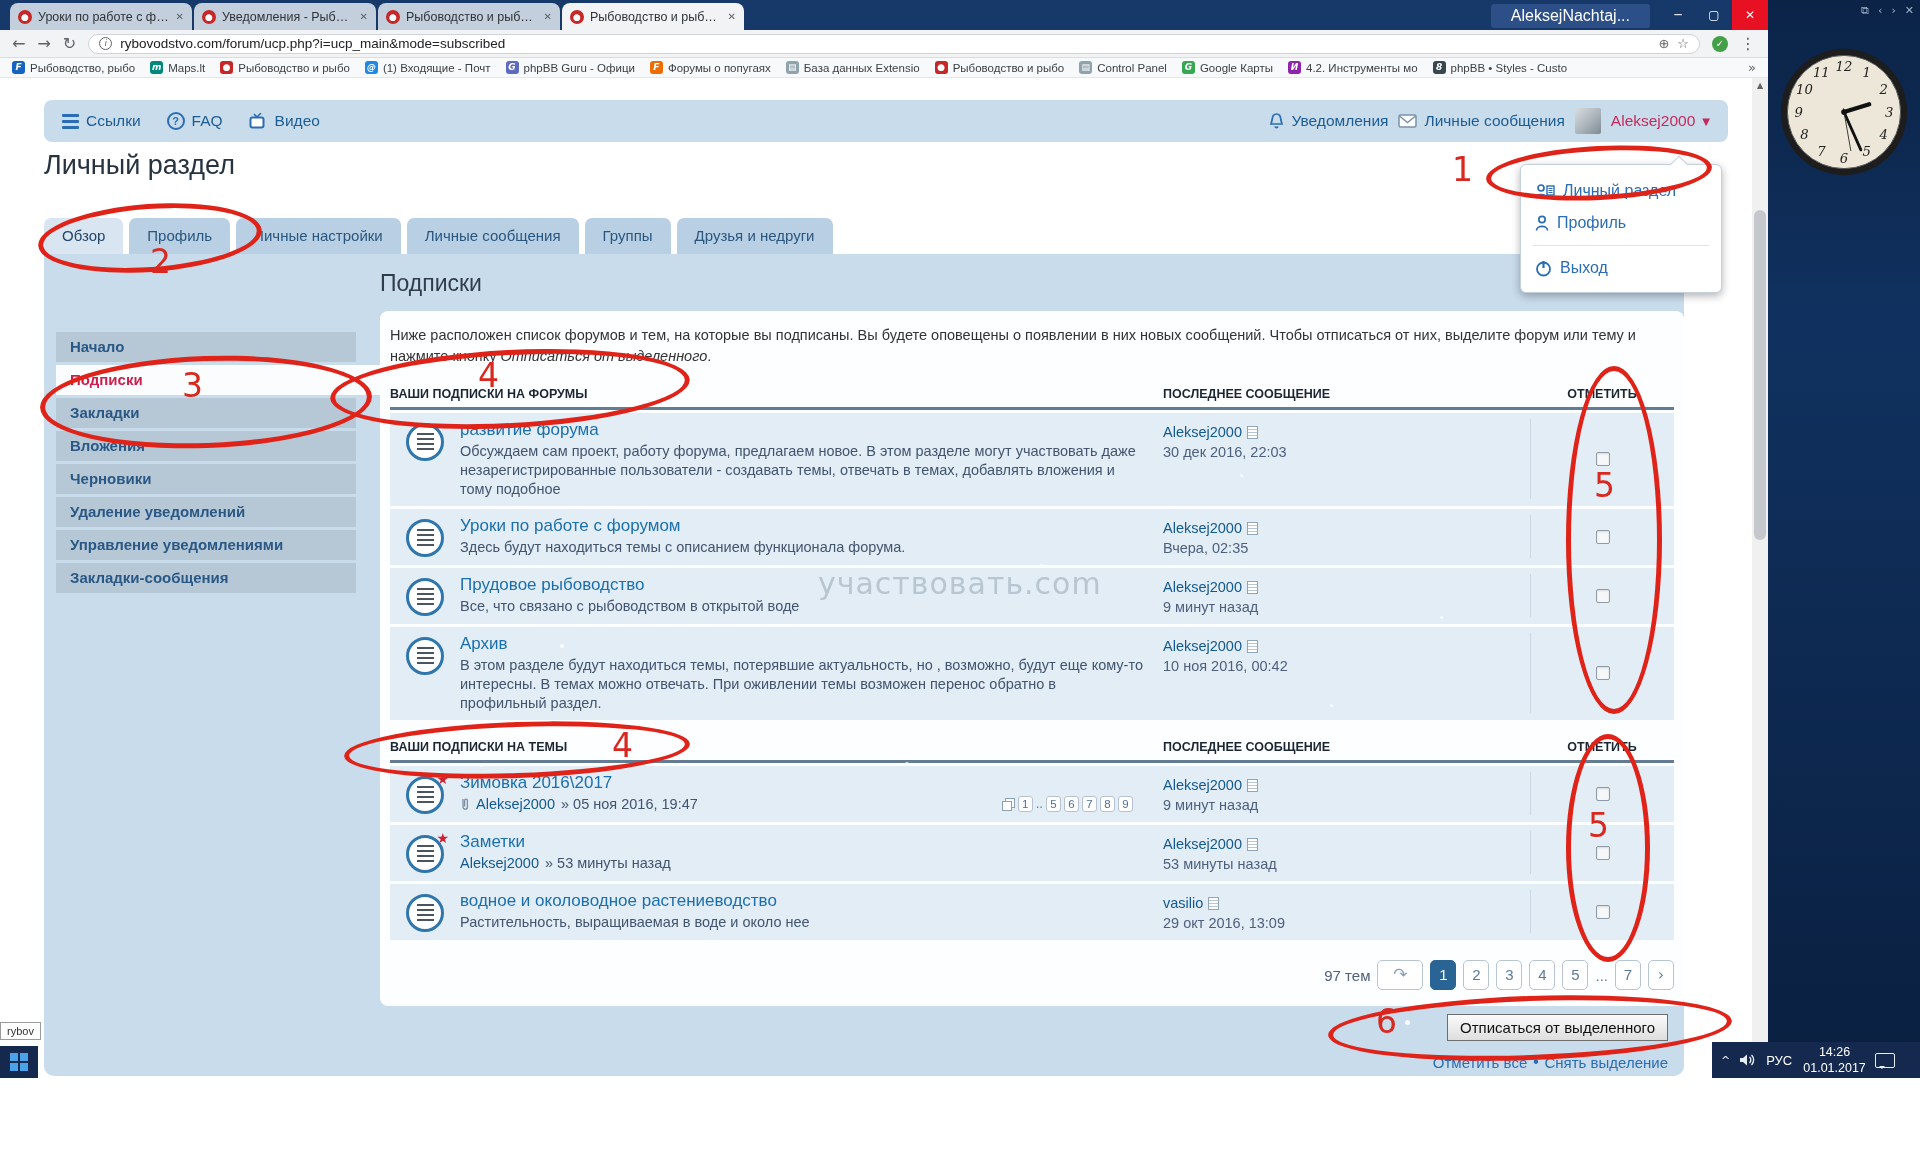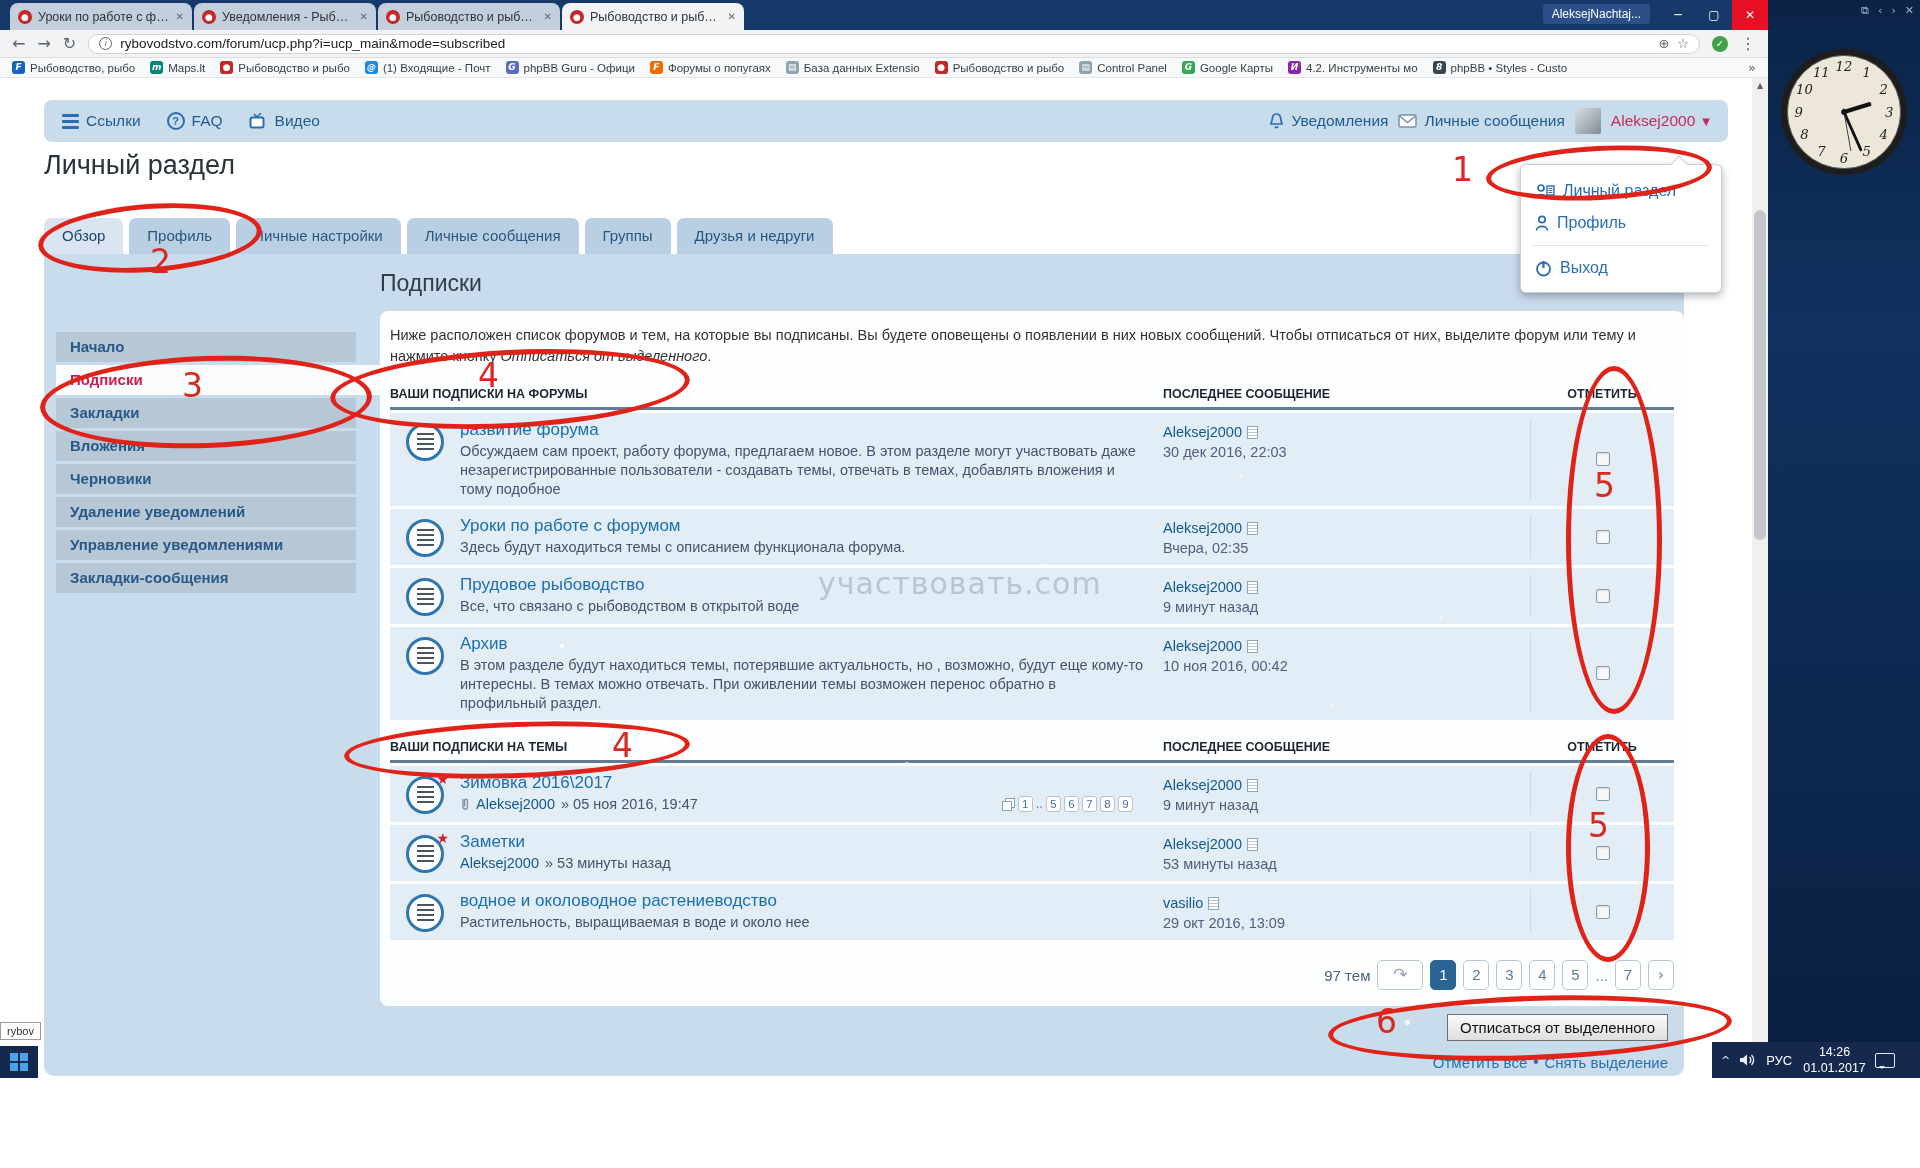--- a/index.html
+++ b/index.html
@@ -12,21 +12,21 @@
   .titlebar { position:relative; height:30px; background:#17396a; display:flex; align-items:flex-end; }
   .tabs-row { display:flex; align-items:flex-end; padding-left:10px; gap:2px; }
   .btab { height:27px; width:182px; background:#c3cfdd; border-radius:8px 8px 0 0;
           display:flex; align-items:center; gap:6px; padding:0 8px; font-size:12.5px; color:#2f3337; }
   .btab.active { background:#f1f3f5; }
   .btab .tab-title { flex:1; overflow:hidden; white-space:nowrap; text-overflow:ellipsis; }
   .favicon { width:14px; height:14px; border-radius:7px; background:#c62828; color:#fff;
              font-size:9px; line-height:14px; text-align:center; flex:none; }
   .tab-close { color:#5f6368; font-size:10px; flex:none; }
   .window-badge { position:absolute; top:4px; right:118px; background:#2b4f86; color:#fff;
-                  font-size:12px; padding:3px 9px; border-radius:3px; }
+                  font-size:16px; padding:3px 20px; border-radius:3px; }
   .win-controls { position:absolute; top:0; right:0; height:30px; display:flex; }
   .wc { width:36px; text-align:center; line-height:30px; color:#fff; font-size:12px; }
   .wc.close { background:#e81123; }
 
   .toolbar { height:28px; background:#f1f3f4; border-bottom:1px solid #dadce0;
              display:flex; align-items:center; gap:12px; padding:0 12px; }
   .navbtn { color:#5f6368; font-size:16px; line-height:1; }
   .urlbar { flex:1; height:20px; background:#fff; border:1px solid #d0d3d8; border-radius:11px;
             display:flex; align-items:center; gap:8px; padding:0 10px; font-size:13.5px; color:#202124; }
   .info-badge { width:13px; height:13px; border:1px solid #5f6368; border-radius:50%; color:#5f6368;

